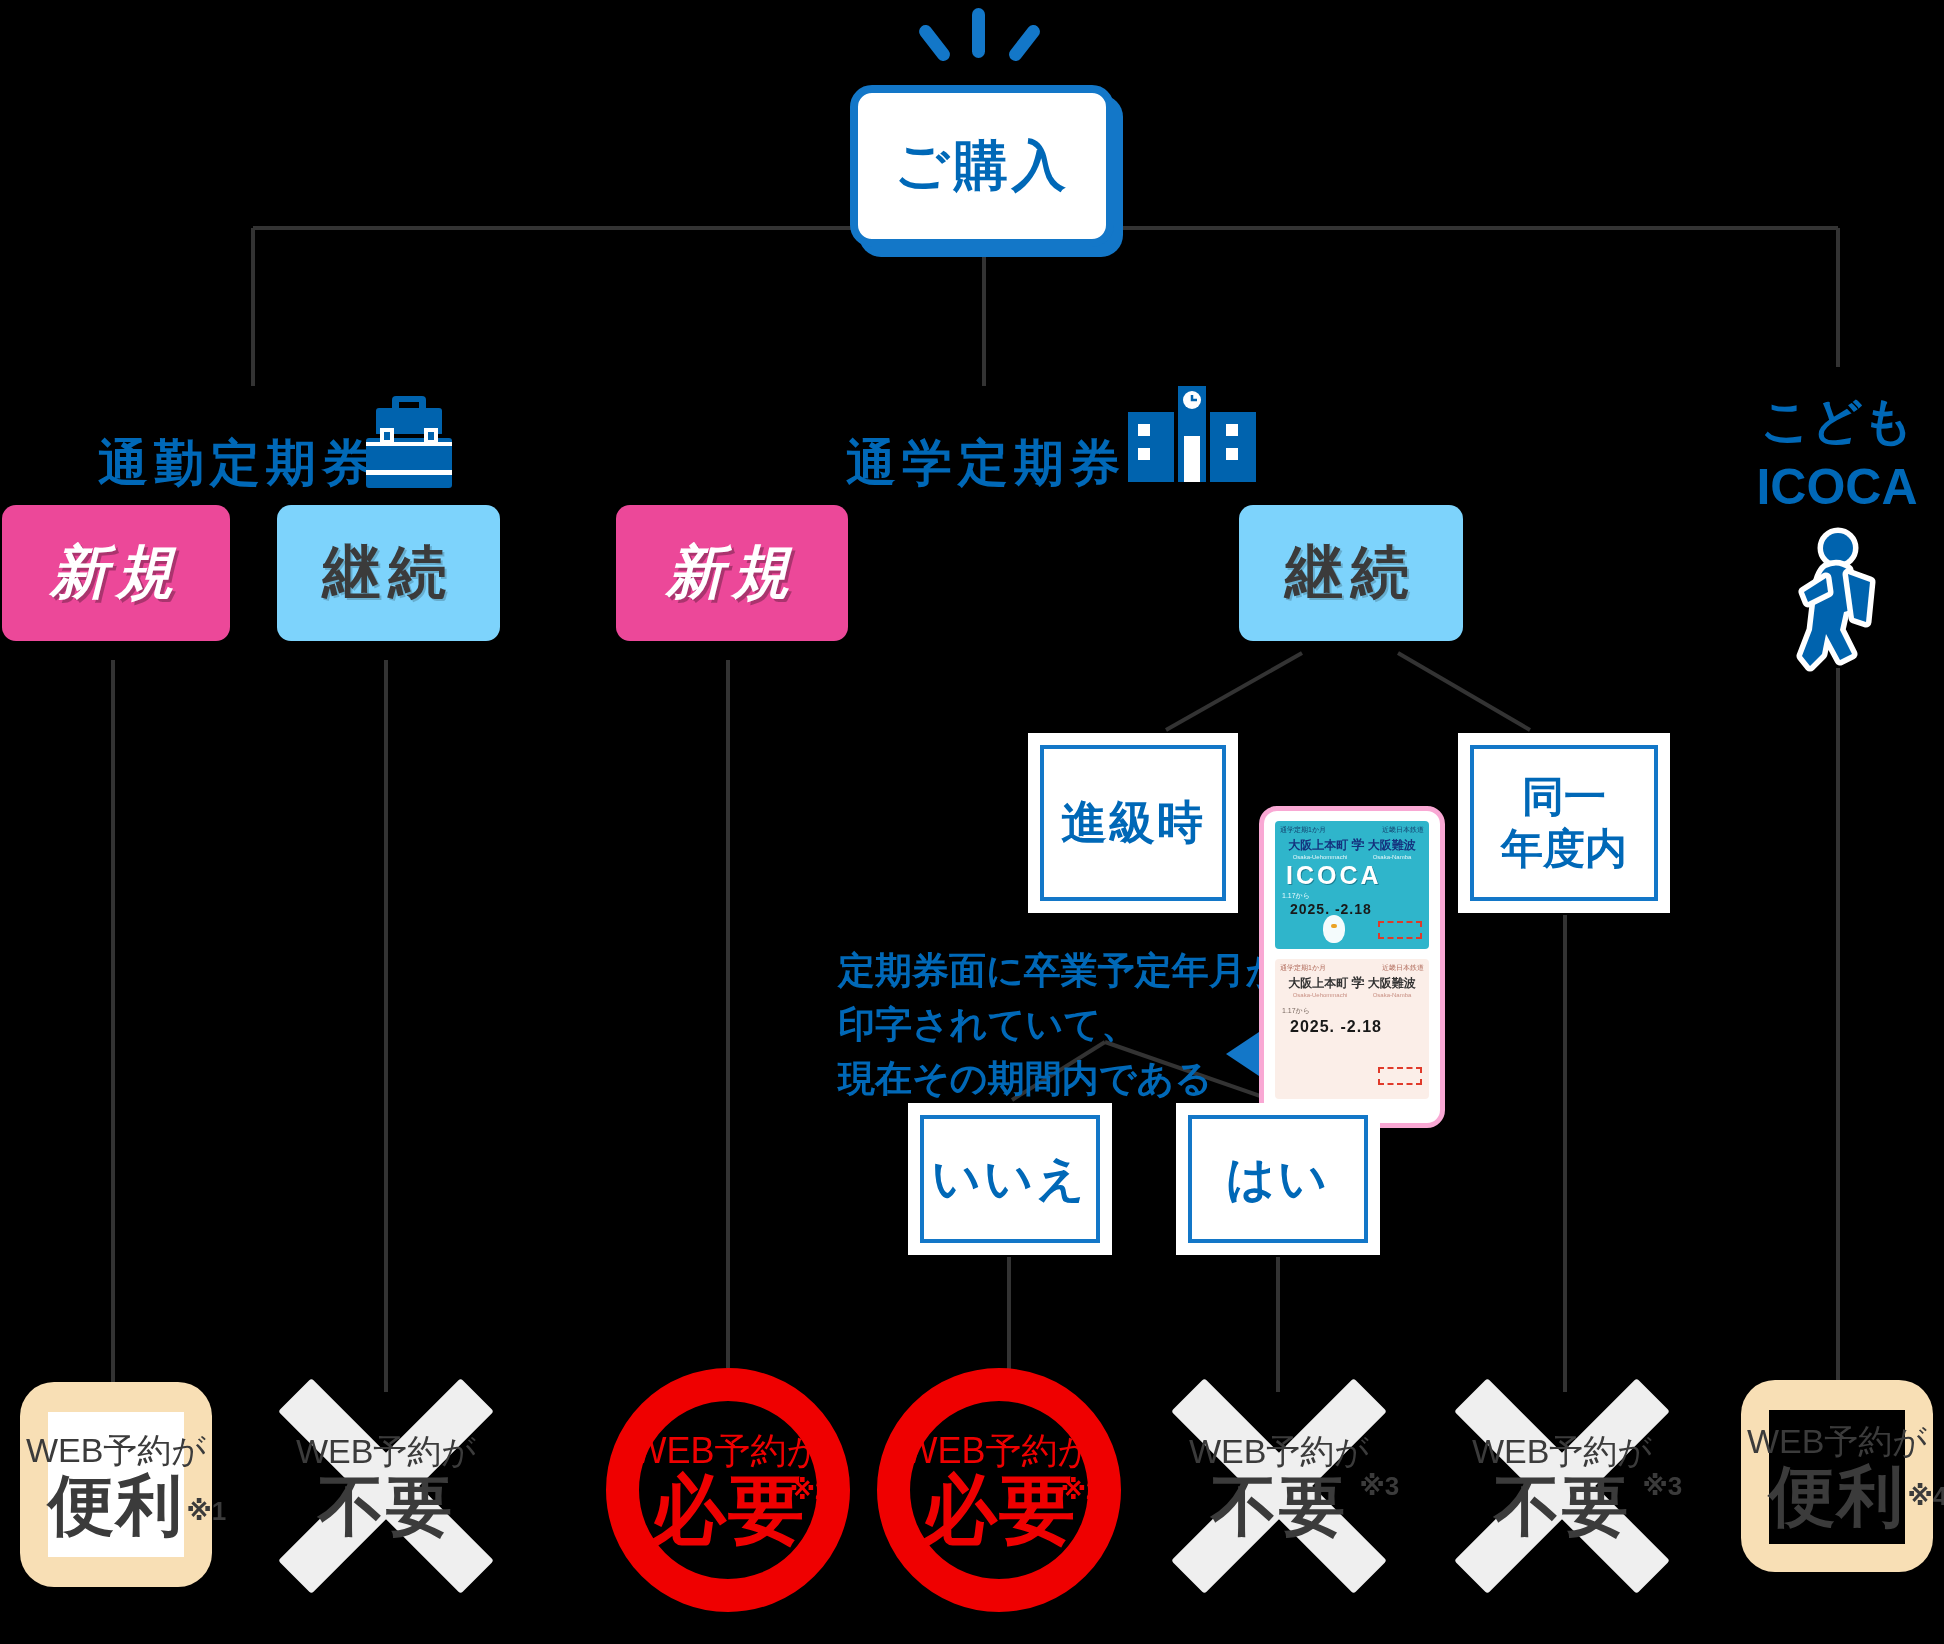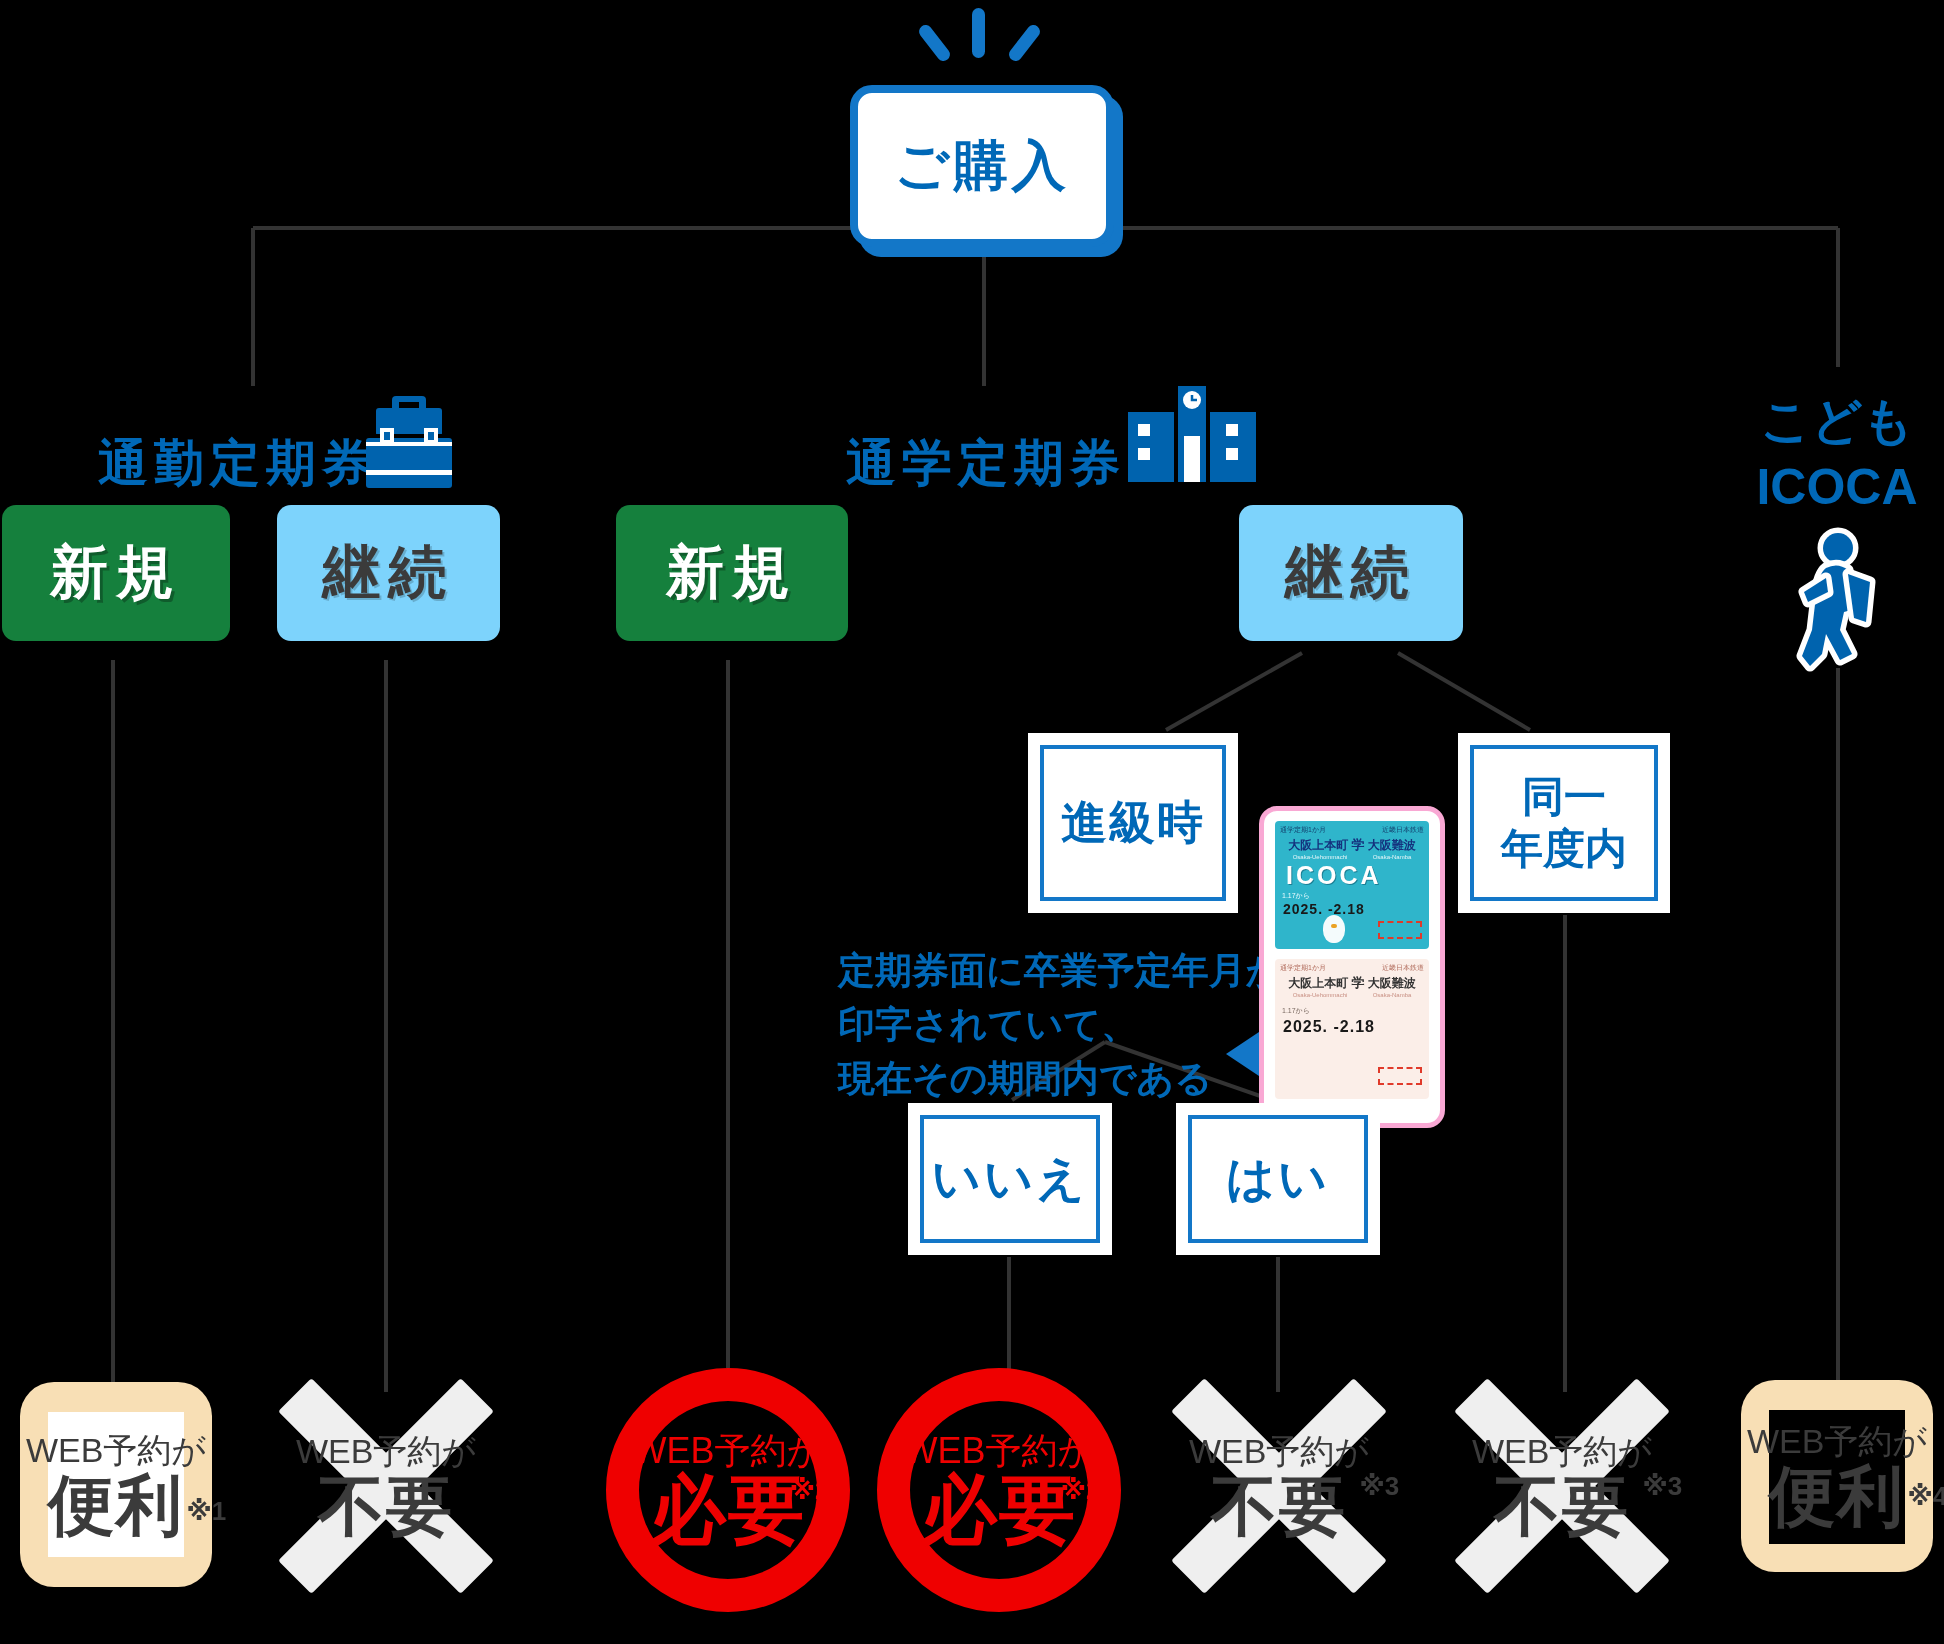--- a/index.html
+++ b/index.html
@@ -19,21 +19,21 @@
 
   
   .branch-label{position:absolute;font-size:50px;font-weight:bold;color:#0068b7;z-index:1;letter-spacing:6px;}
   .kids-label{position:absolute;left:1737px;top:388px;width:200px;text-align:center;z-index:1;
     font-size:50px;font-weight:bold;color:#0068b7;line-height:66px;}
   .icon{position:absolute;z-index:1;}
 
   
   .opt{position:absolute;top:505px;height:136px;border-radius:14px;display:flex;align-items:center;
     justify-content:center;font-size:58px;font-weight:bold;z-index:1;letter-spacing:8px;}
-  .opt.dark{background:#15803d;color:#fff;text-shadow:3px 3px 0 rgba(0,0,0,.28);}
+  .opt.dark{background:#ec4899;color:#fff;text-shadow:3px 3px 0 rgba(0,0,0,.28);font-style:italic;}
   .opt.light{background:#7dd3fc;color:#3b3b3b;text-shadow:2px 2px 0 rgba(0,0,0,.18);}
   #opt-commuter-new{left:2px;width:228px;}
   #opt-commuter-cont{left:277px;width:223px;}
   #opt-student-new{left:616px;width:232px;}
   #opt-student-cont{left:1239px;width:224px;}
 
   
   .frame{position:absolute;background:#fff;z-index:1;}
   .frame .inner{position:absolute;inset:12px;border:4px solid #1377c8;display:flex;flex-direction:column;
     align-items:center;justify-content:center;color:#0068b7;font-weight:bold;text-align:center;}
@@ -63,21 +63,21 @@
   .pink .pc-sta{color:#333;}
   .pc-sta .gaku{font-size:13px;}
   .pc-romaji{display:flex;justify-content:space-around;font-size:6px;}
   .teal .pc-romaji{color:#e7f7fa;}
   .pink .pc-romaji{color:#c89084;}
   .pc-brand{font-size:25px;font-weight:bold;color:#fff;letter-spacing:3px;margin:1px 0 0 6px;
     text-shadow:1px 1px 0 #1b7f95;}
   .pc-from{font-size:7px;margin:1px 0 0 2px;}
   .teal .pc-from{color:#eafcff;}
   .pink .pc-from{color:#7a6a62;margin-top:8px;}
-  .pc-date{font-size:14px;font-weight:bold;color:#191919;margin-left:3px;letter-spacing:1px;}
+  .pc-date{font-size:14px;font-weight:bold;color:#191919;margin-left:10px;letter-spacing:1px;}
   .pink .pc-date{font-size:16px;margin-top:2px;}
   .pc-stamp{position:absolute;right:7px;width:40px;height:14px;border:2px dashed #e03a2a;}
   .teal .pc-stamp{bottom:10px;}
   .pink .pc-stamp{bottom:14px;}
   .penguin{position:absolute;left:48px;bottom:6px;width:22px;height:28px;background:#fff;
     border-radius:50% 50% 45% 45%;opacity:.95;}
   .penguin:after{content:"";position:absolute;left:8px;top:9px;width:6px;height:4px;background:#f6a21c;border-radius:2px;}
 
   
   .result{position:absolute;z-index:1;display:flex;flex-direction:column;align-items:center;justify-content:center;}

